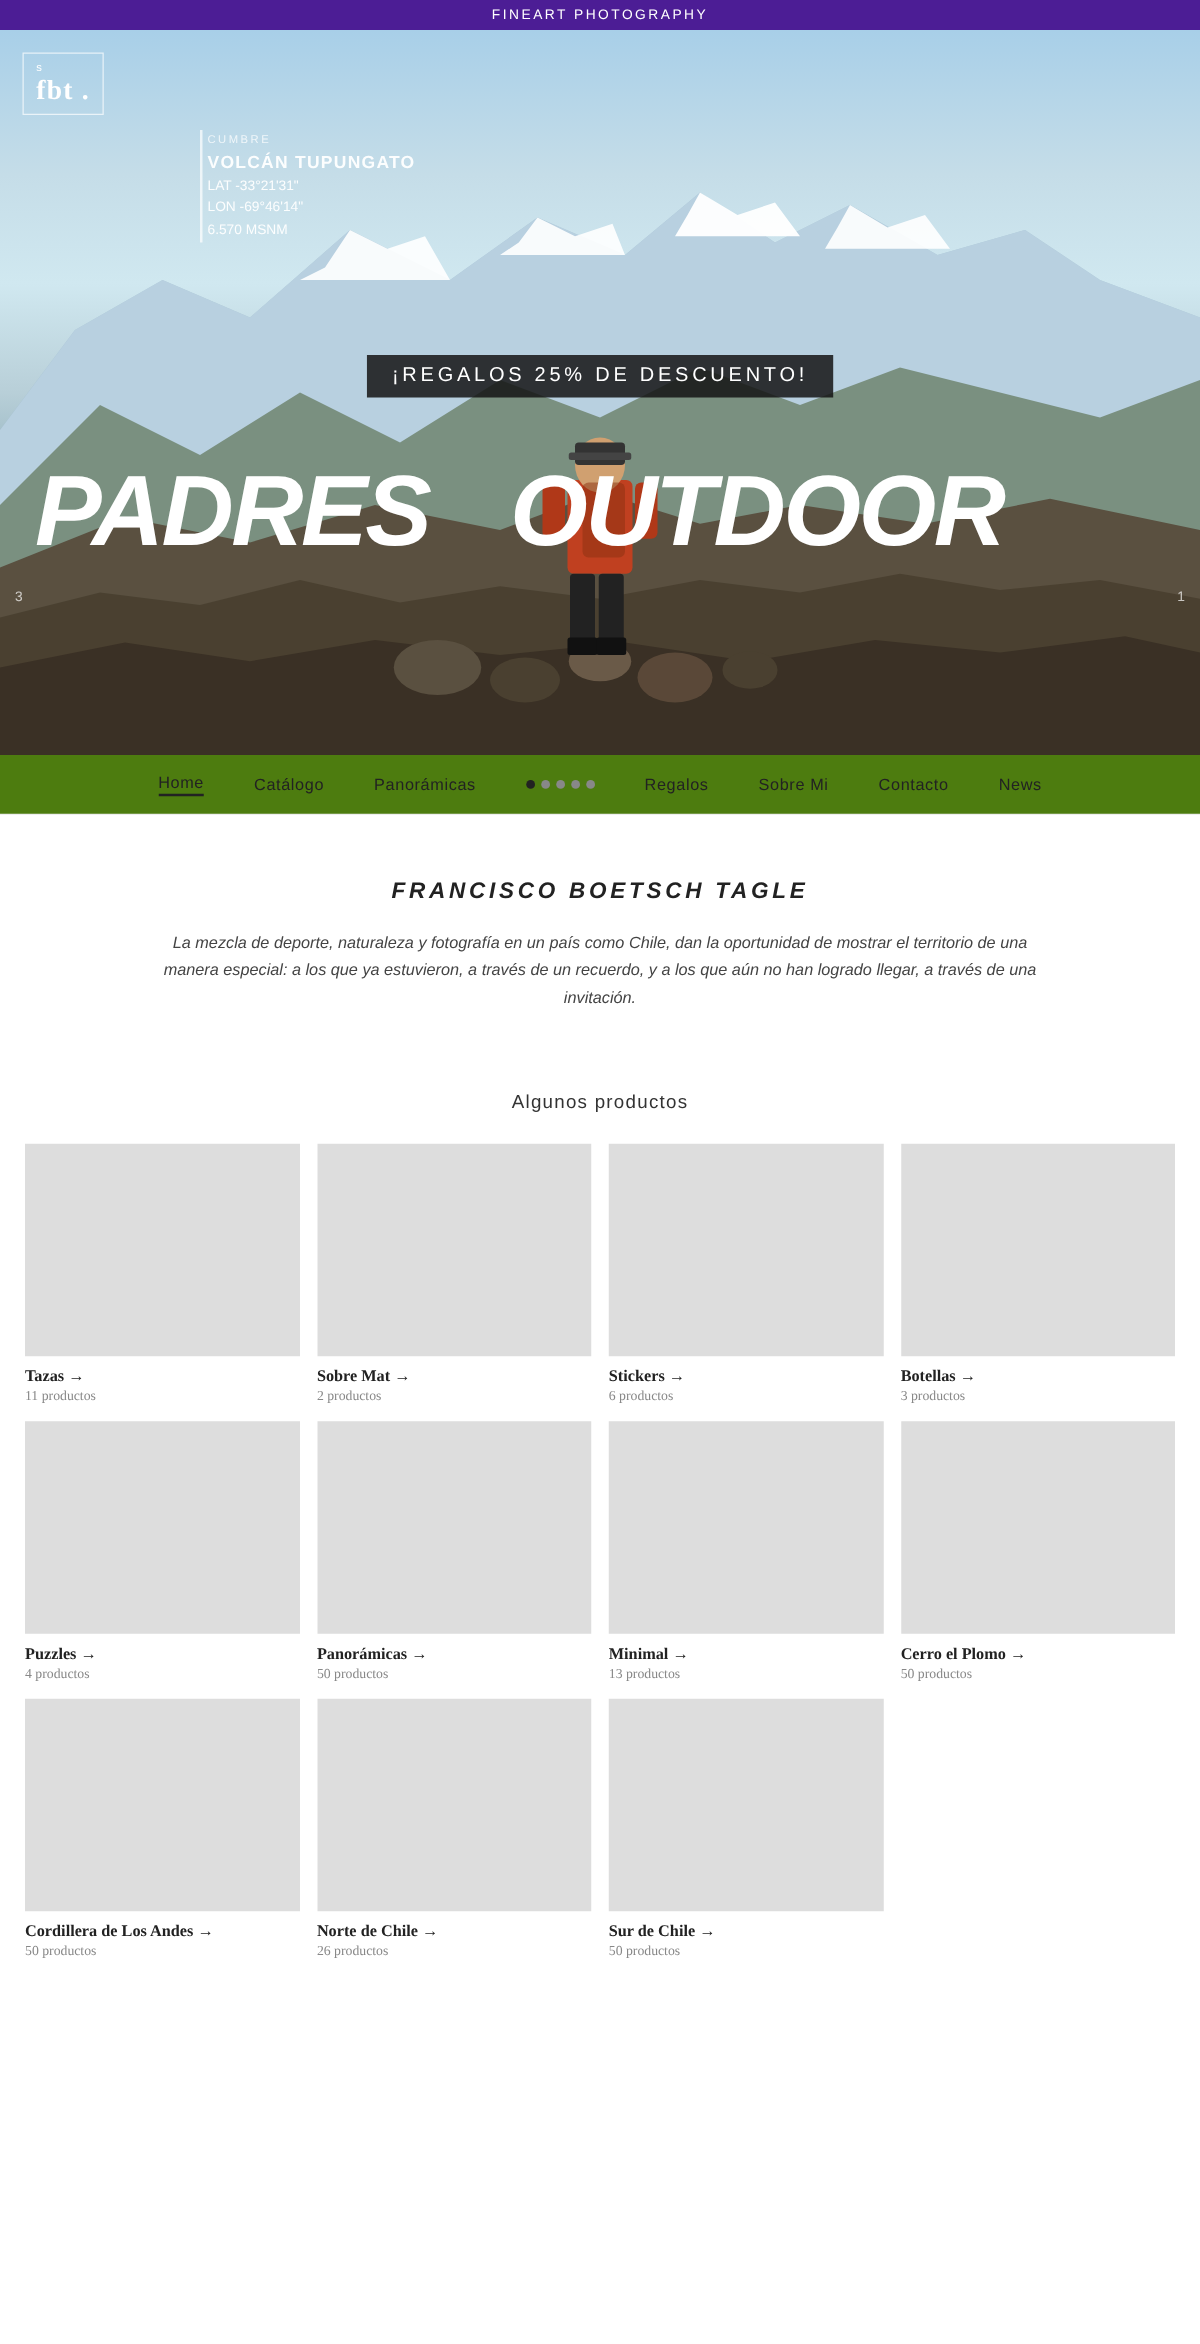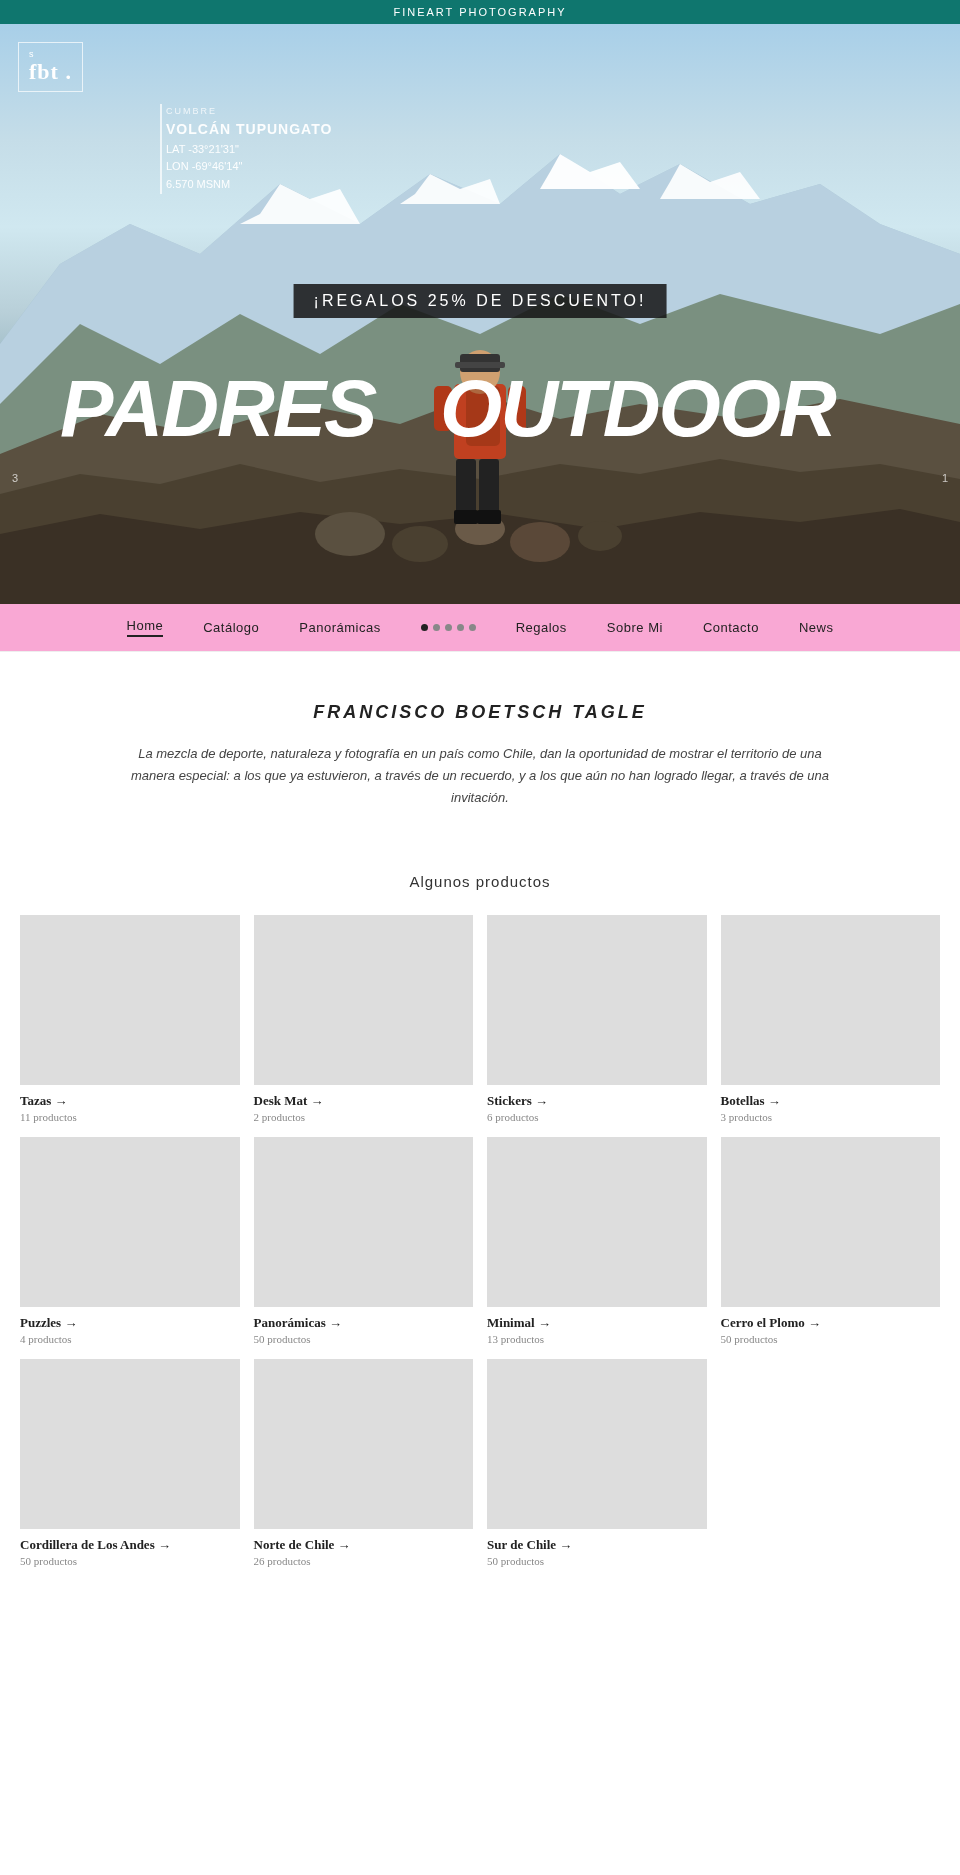--- a/index.html
+++ b/index.html
@@ -1,20 +1,20 @@
 <!DOCTYPE html>
 <html><head>
   <meta charset="utf-8">
   <style>
     * { margin: 0; padding: 0; box-sizing: border-box; }
     body { font-family: 'Helvetica Neue', Arial, sans-serif; background: #fff; color: #222; width: 960px; }
 
     
     .top-bar {
-      background: #0f766e;
+      background: #4c1d95;
       color: #fff;
       text-align: center;
       padding: 6px 0;
       font-size: 11px;
       letter-spacing: 2px;
       text-transform: uppercase;
     }
 
     
     .hero {
@@ -60,21 +60,21 @@
       font-size: 16px;
       letter-spacing: 3px;
       text-transform: uppercase;
       white-space: nowrap;
     }
 
     .hero-text {
       position: absolute;
       bottom: 155px; left: 0; right: 0;
       text-align: left;
-      padding-left: 60px;
+      padding-left: 28px;
     }
     .hero-text .word1 {
       font-size: 80px;
       font-weight: 900;
       color: #fff;
       letter-spacing: -2px;
       line-height: 1;
       display: inline-block;
       font-style: italic;
     }
@@ -94,21 +94,21 @@
       bottom: 95px; left: 0; right: 0;
       text-align: center;
       color: rgba(255,255,255,0.9);
       font-size: 14px;
       font-style: italic;
       letter-spacing: 1px;
     }
 
     
     .nav {
-      background: #f9a8d4;
+      background: #4d7c0f;
       display: flex;
       align-items: center;
       justify-content: center;
       gap: 40px;
       padding: 14px 0;
       border-bottom: 1px solid #eee;
       font-size: 13px;
     }
     .nav a {
       text-decoration: none;
@@ -328,21 +328,21 @@
 <section class="products-section">
   <h3>Algunos productos</h3>
   <div class="products-grid" id="products-grid">
   <div class="product-card">
         <div class="product-image img-tazas"></div>
         <div class="product-title">Tazas →</div>
         <div class="product-count">11 productos</div>
       </div>
       <div class="product-card">
         <div class="product-image img-deskmat"></div>
-        <div class="product-title">Desk Mat →</div>
+        <div class="product-title">Sobre Mat →</div>
         <div class="product-count">2 productos</div>
       </div>
       <div class="product-card">
         <div class="product-image img-stickers"></div>
         <div class="product-title">Stickers →</div>
         <div class="product-count">6 productos</div>
       </div>
       <div class="product-card">
         <div class="product-image img-botellas"></div>
         <div class="product-title">Botellas →</div>

